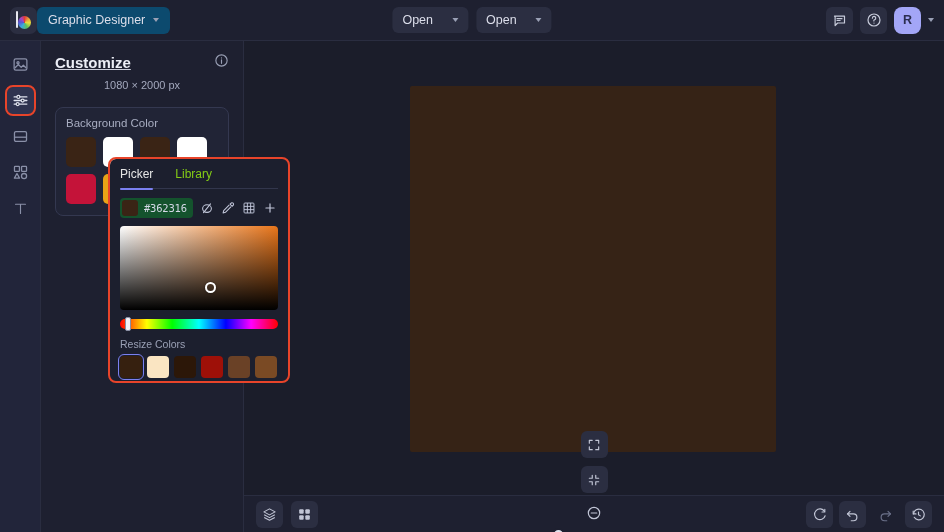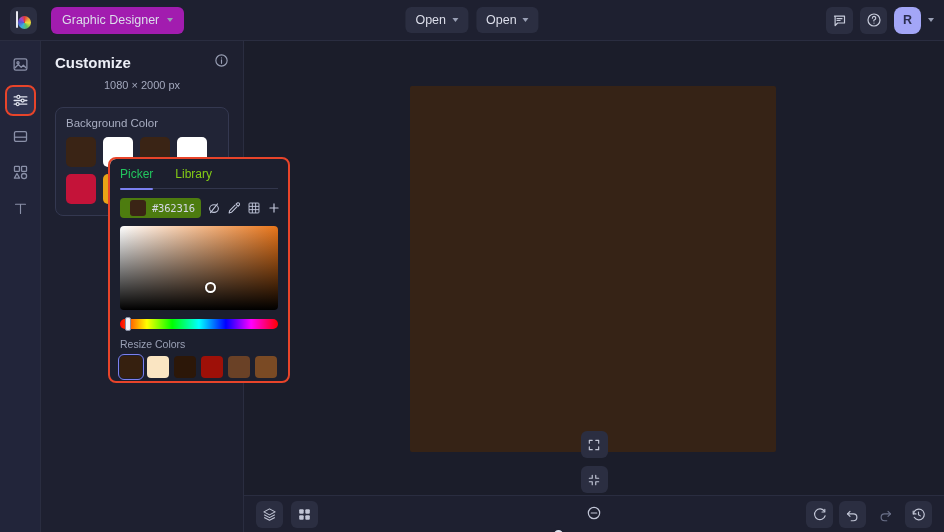--- a/index.html
+++ b/index.html
@@ -32,32 +32,32 @@
   }
   .logo-b .wheel {
     position: absolute; left: 4px; top: 5px; width: 13px; height: 13px;
     border-radius: 50%;
     background: conic-gradient(from 0deg,
       #e03a3a 0deg, #e8a33b 50deg, #e8dd3b 95deg,
       #5ec25a 150deg, #3aa9e0 215deg, #5a55cf 275deg,
       #a247c9 320deg, #e03a3a 360deg);
   }
   .doc-chip {
-    margin-left: 14px; height: 27px; padding: 0 11px;
-    background: #a21caf; border-radius: 6px;
+    margin-left: 0; height: 27px; padding: 0 11px;
+    background: #0c4a6e; border-radius: 6px;
     display: flex; align-items: center; gap: 8px;
     font-size: 12.5px; color: #dcdeea; cursor: pointer;
   }
   .center-group {
     position: absolute; left: 50%; transform: translateX(-50%);
     display: flex; gap: 8px; align-items: center;
   }
   .menu-chip {
     height: 26px; padding: 0 10px; background: #2b2e41; border-radius: 6px;
-    display: flex; align-items: center; gap: 6px;
+    display: flex; align-items: center; gap: 19px;
     font-size: 12.5px; color: #dcdeea; cursor: pointer;
   }
   .caret { width: 0; height: 0; border-left: 3.8px solid transparent;
     border-right: 3.8px solid transparent; border-top: 4.4px solid #9aa0b5; }
   .right-group {
     position: absolute; right: 10px; display: flex; align-items: center; gap: 7px;
   }
   .icon-btn {
     width: 27px; height: 27px; border-radius: 6px; background: #2b2e41;
     display: flex; align-items: center; justify-content: center; cursor: pointer;
@@ -83,21 +83,21 @@
     background: #2f3350; color: #dfe2ee;
     outline: 2px solid #e8442a; outline-offset: 0px;
   }
 
   
   .panel {
     position: absolute; left: 41px; top: 41px; width: 203px; height: 491px;
     background: #1e2030; border-right: 1px solid #2a2d40;
     padding: 12px 14px;
   }
-  .panel-head { display: flex; align-items: center; justify-content: space-between; }
+  .panel-head { display: flex; align-items: center; justify-content: space-between; text-decoration: underline; }
   .panel-title { font-size: 15px; font-weight: bold; color: #eceef6; }
   .info-ic { cursor: pointer; color: #9aa0b5; }
   .resize-btn {
     margin-top: 14px; width: 100%; height: 27px;
     background: #8b8ff5; border-radius: 6px; border: 0;
     color: #23244a; font-size: 12.5px; font-weight: bold;
     font-family: "Liberation Sans", sans-serif; cursor: pointer;
   }
   .dims { margin-top: 7px; text-align: center; font-size: 11px; color: #a3a8bd; }
   .bg-card {
@@ -151,29 +151,29 @@
     position: absolute; left: 110px; top: 159px; width: 178px; height: 222px;
     background: #1c1f2e; border-radius: 6px;
     outline: 2px solid #e8442a;
     padding: 0 10px;
     z-index: 40;
   }
   .pk-tabs { display: flex; gap: 22px; height: 30px; align-items: center;
     border-bottom: 1px solid #32364c; }
   .pk-tab { font-size: 12px; color: #84cc16; cursor: pointer; position: relative;
     height: 30px; display: flex; align-items: center; }
-  .pk-tab.active { color: #22c55e; }
+  .pk-tab.active { color: #e5e5e5; }
   .pk-tab.active::after {
     content: ""; position: absolute; left: 0; right: 0; bottom: -1px;
     height: 2px; background: #7b80f0; border-radius: 1px;
   }
   .pk-row { display: flex; align-items: center; gap: 6px; margin-top: 9px; }
   .hexbox {
     display: flex; align-items: center; gap: 6px; height: 20px;
-    background: #4d7c0f; border-radius: 4px; padding: 0 6px 0 10px; cursor: text;
+    background: #14532d; border-radius: 4px; padding: 0 6px 0 2px; cursor: text;
   }
   .hex-sw { width: 16px; height: 16px; border-radius: 3px; }
   .hex-val { font-size: 10.5px; color: #d4d8e6;
     font-family: "DejaVu Sans Mono", monospace; letter-spacing: -0.2px; }
   .pk-ic { width: 17px; height: 17px; display: flex; align-items: center;
     justify-content: center; color: #c3c8db; cursor: pointer; }
   .sat {
     margin-top: 8px; width: 158px; height: 84px; border-radius: 4px; position: relative;
     background:
       linear-gradient(to top, #000, rgba(0,0,0,0)),

